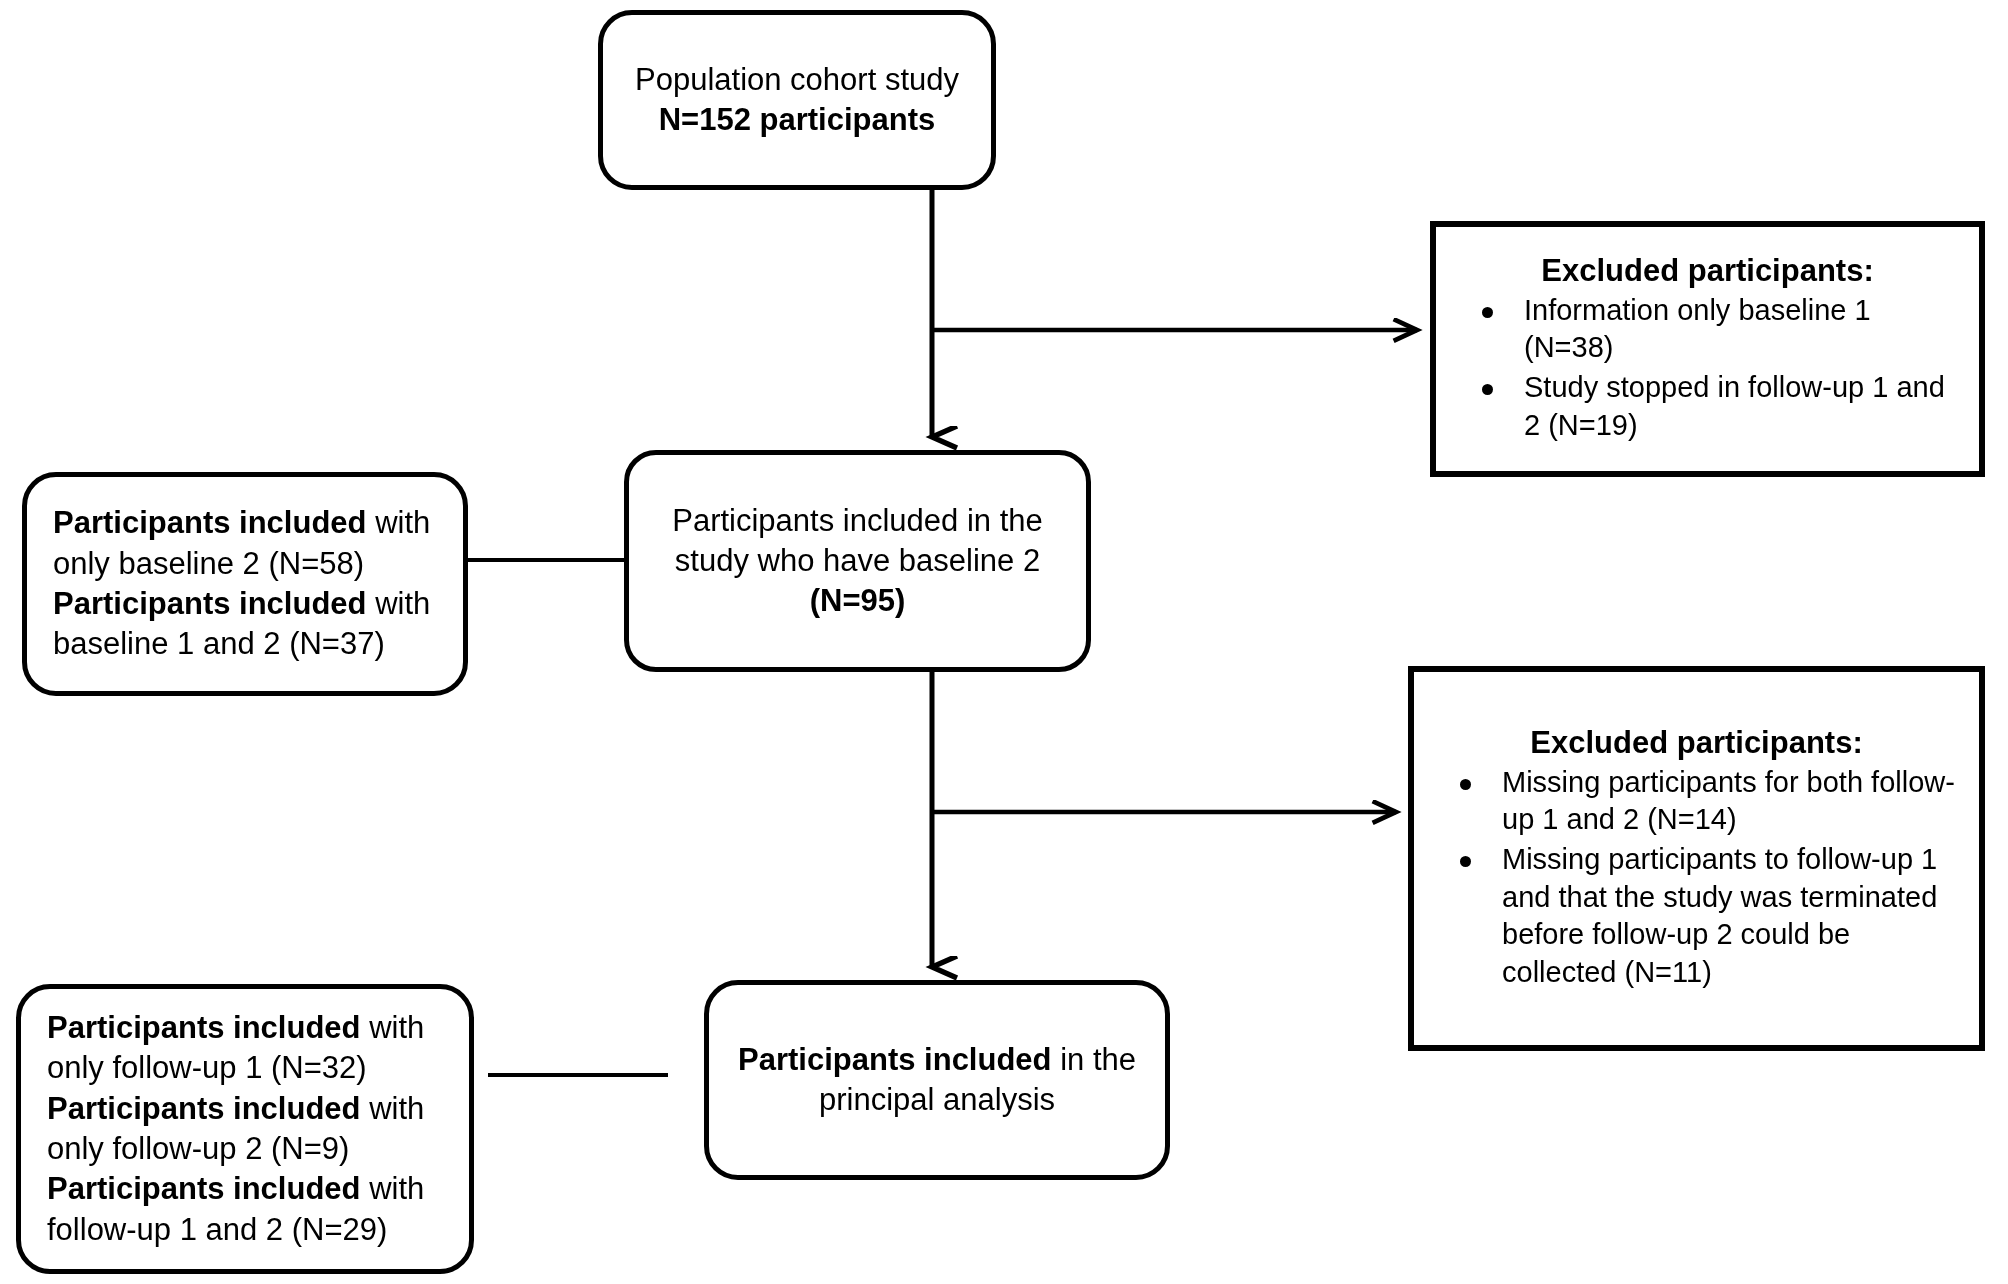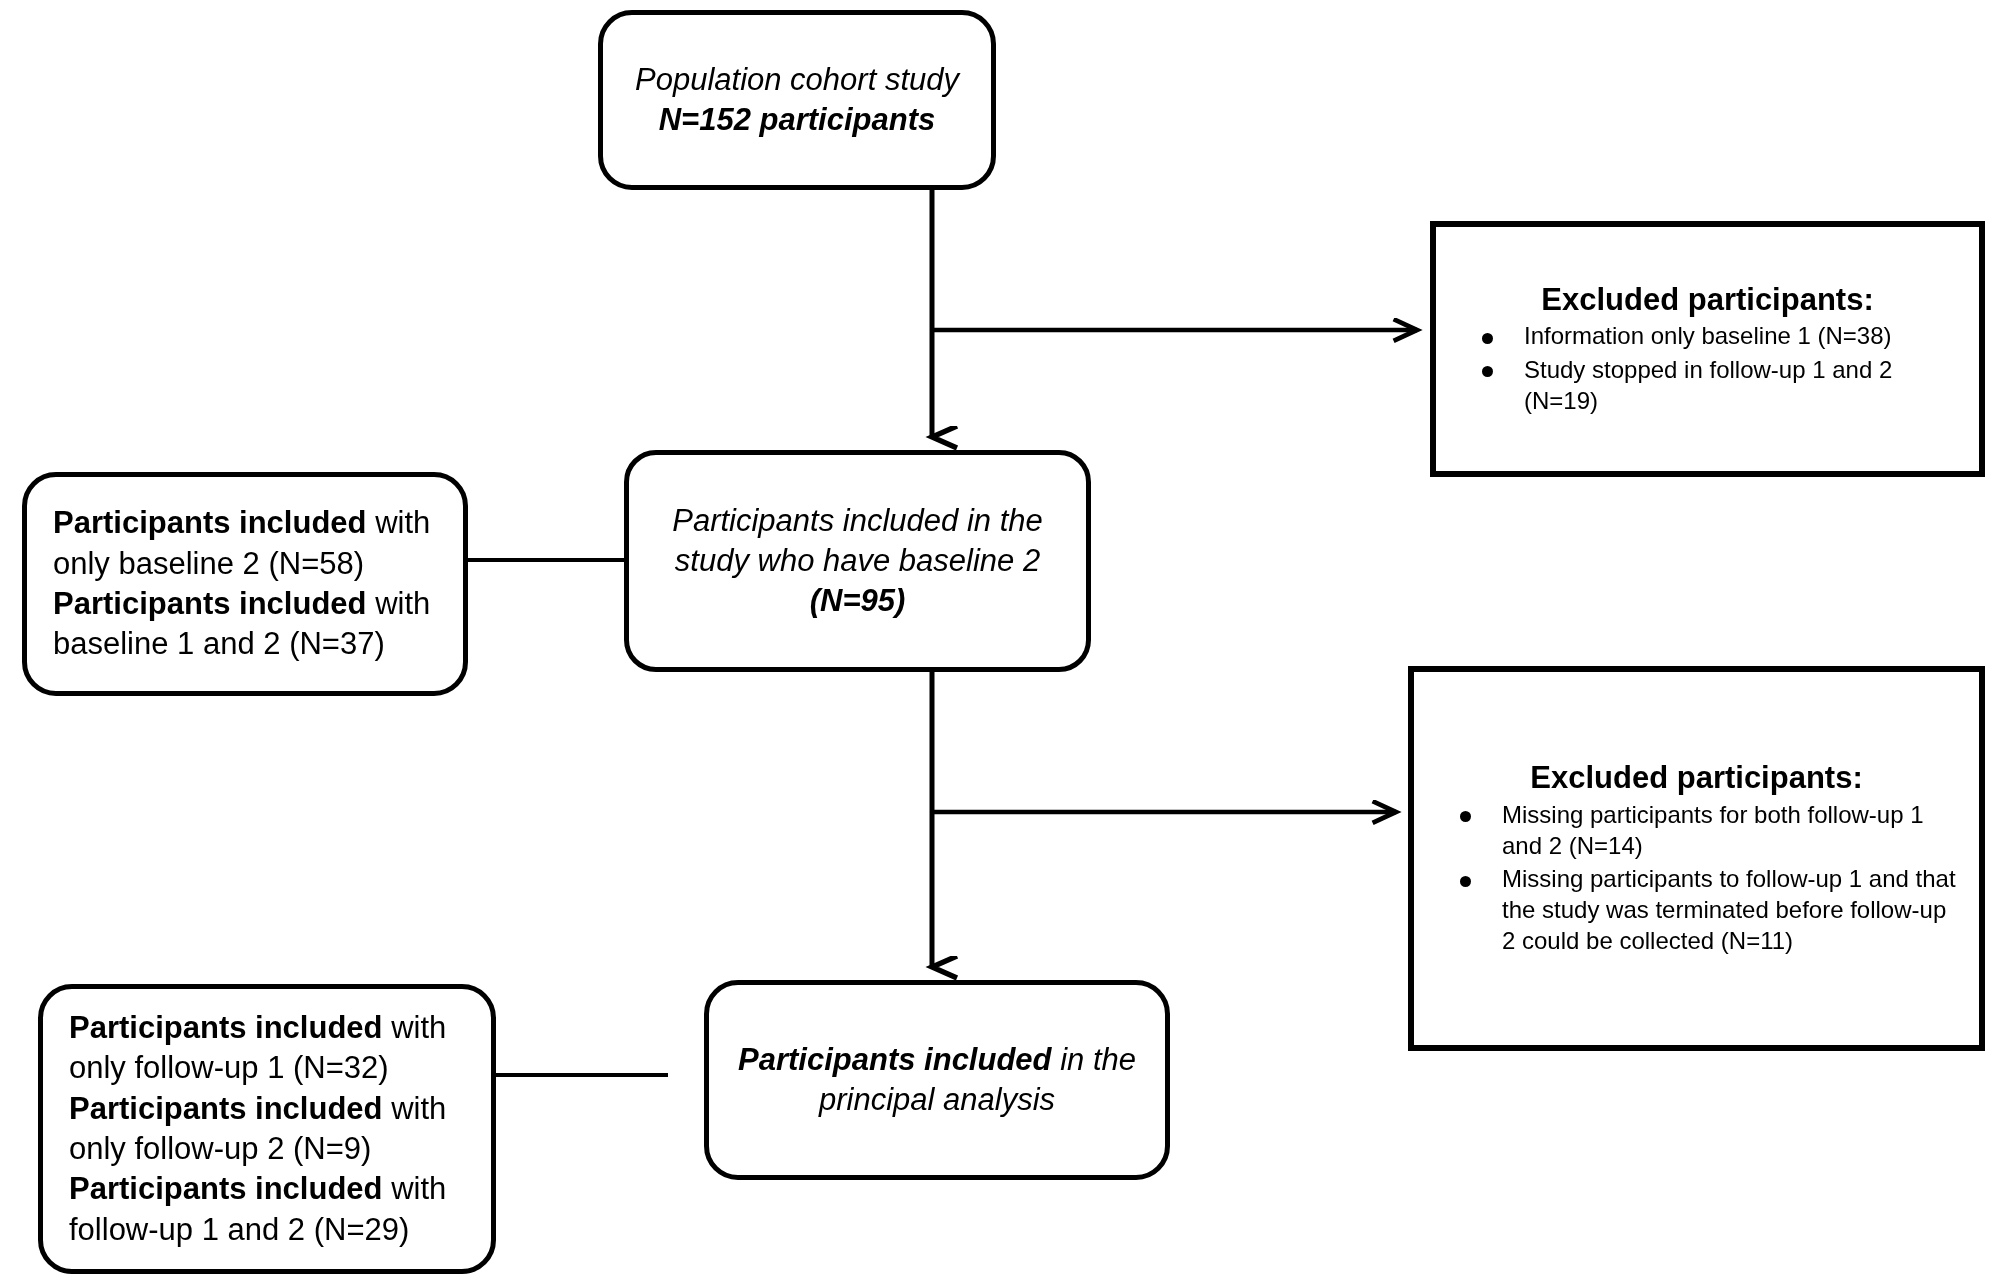--- a/index.html
+++ b/index.html
@@ -32,42 +32,42 @@
     border-radius: 34px;
   }
   .square {
     border: 6px solid #000000;
     border-radius: 0;
     margin-top: 29px;
   }
   .node .inner {
     padding: 0 26px;
   }
-  .ctr { text-align: center; font-style: italic; }
+  .ctr { text-align: center; }
   .lft { text-align: left; }
   .line {
     font-size: 31px;
     line-height: 1.30;
     white-space: pre-wrap;
   }
   .b { font-weight: bold; }
   .heading {
     font-size: 31px;
     font-weight: bold;
     line-height: 1.30;
     text-align: center;
   }
   ul.bullets {
     margin: 0;
     padding: 0 0 0 74px;
     list-style: none;
   }
   ul.bullets li {
     position: relative;
-    font-size: 24px;
+    font-size: 29px;
     line-height: 1.30;
     margin: 0 0 2px 0;
     padding-left: 0;
   }
   ul.bullets li .dot {
     position: absolute;
     left: -42px;
     top: 0.52em;
     width: 11px;
     height: 11px;
@@ -157,21 +157,21 @@
           <span>Missing participants for both follow-up 1 and 2 (N=14)</span>
         </li>
         <li>
           <span class="dot"></span>
           <span>Missing participants to follow-up 1 and that the study was terminated before follow-up 2 could be collected (N=11)</span>
         </li>
       </ul>
     </div>
   </div>
 
-  <div class="node rounded" style="left:38px; top:984px; width:458px; height:290px;">
+  <div class="node rounded" style="left:16px; top:984px; width:458px; height:290px;">
     <div class="inner lft">
       <div class="line"><span class="b">Participants included</span><span> with only follow-up 1 (N=32)</span></div>
       <div class="line"><span class="b">Participants included</span><span> with only follow-up 2 (N=9)</span></div>
       <div class="line"><span class="b">Participants included</span><span> with follow-up 1 and 2 (N=29)</span></div>
     </div>
   </div>
 
   <div class="node rounded" style="left:704px; top:980px; width:466px; height:200px;">
     <div class="inner ctr" style="padding:0 16px;">
       <div class="line"><span class="b">Participants included</span><span> in the principal analysis</span></div>

